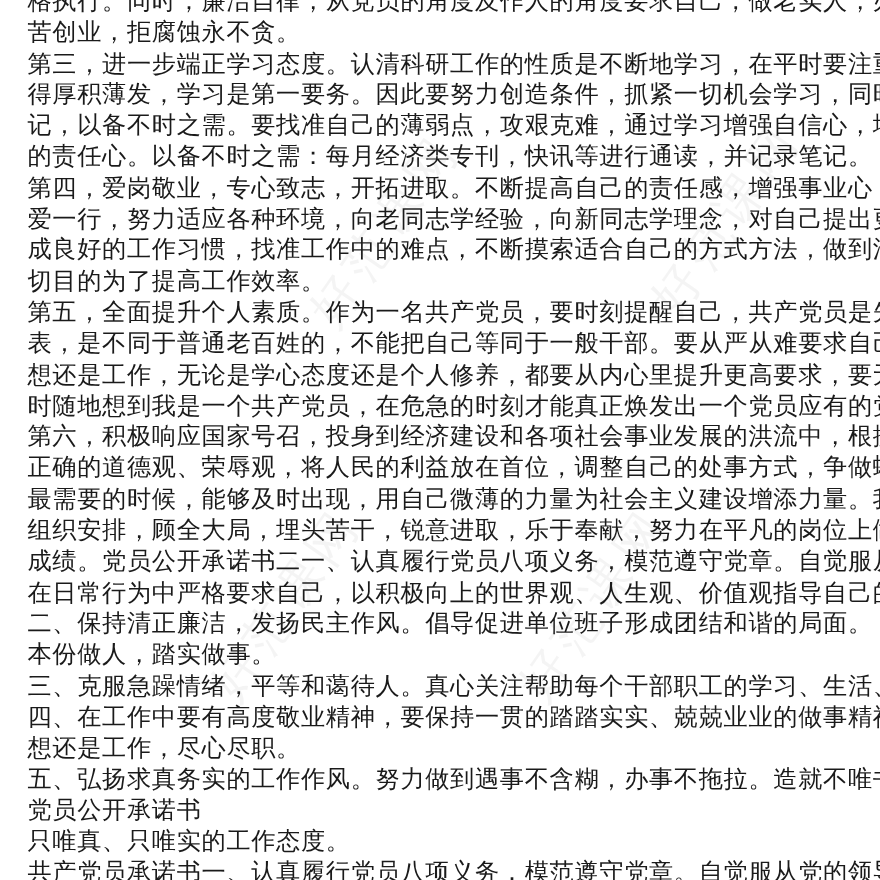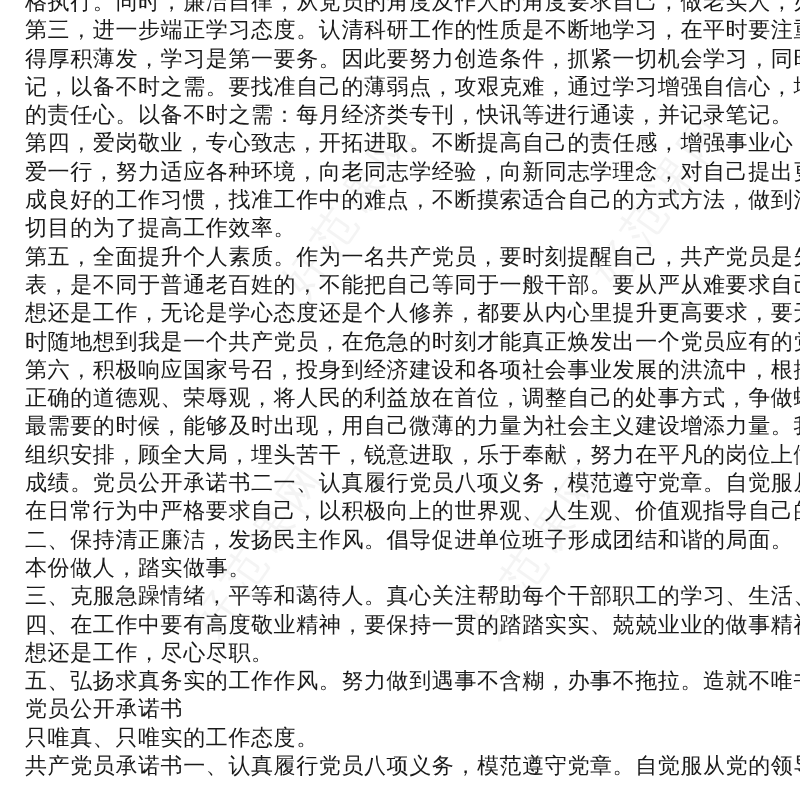--- a/index.html
+++ b/index.html
@@ -51,20 +51,21 @@
 
 <div class="page">
 
   <div class="watermark" style="left:250px; top:180px;">好范课网</div>
   <div class="watermark" style="left:560px; top:170px;">好范课网</div>
   <div class="watermark" style="left:160px; top:520px;">好范课网</div>
   <div class="watermark" style="left:440px; top:520px;">好范课网</div>
 
   <div class="doc-text">
     <span class="line">格执行。同时，廉洁自律，从党员的角度及作人的角度要求自己，做老实人，办老实事，艰</span>
+    <span class="line">苦创业，拒腐蚀永不贪。</span>
     <span class="line">第三，进一步端正学习态度。认清科研工作的性质是不断地学习，在平时要注重积累，要懂</span>
     <span class="line">得厚积薄发，学习是第一要务。因此要努力创造条件，抓紧一切机会学习，同时做好分类笔</span>
     <span class="line">记，以备不时之需。要找准自己的薄弱点，攻艰克难，通过学习增强自信心，增加追求事业</span>
     <span class="line">的责任心。以备不时之需：每月经济类专刊，快讯等进行通读，并记录笔记。</span>
     <span class="line">第四，爱岗敬业，专心致志，开拓进取。不断提高自己的责任感，增强事业心，做到干一行</span>
     <span class="line">爱一行，努力适应各种环境，向老同志学经验，向新同志学理念，对自己提出更高要求，养</span>
     <span class="line">成良好的工作习惯，找准工作中的难点，不断摸索适合自己的方式方法，做到活学活用，一</span>
     <span class="line">切目的为了提高工作效率。</span>
     <span class="line">第五，全面提升个人素质。作为一名共产党员，要时刻提醒自己，共产党员是先进模范的代</span>
     <span class="line">表，是不同于普通老百姓的，不能把自己等同于一般干部。要从严从难要求自己，无论是思</span>

